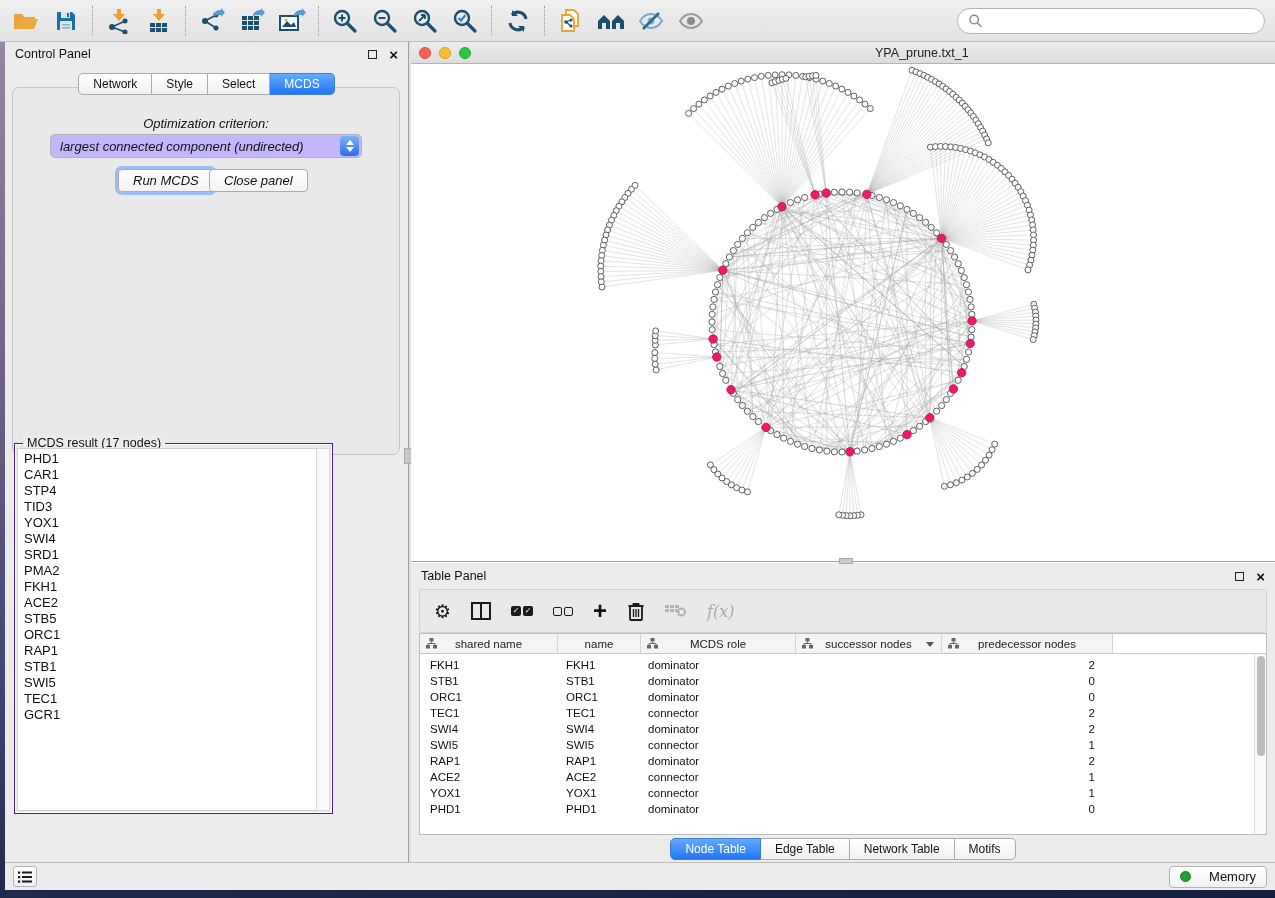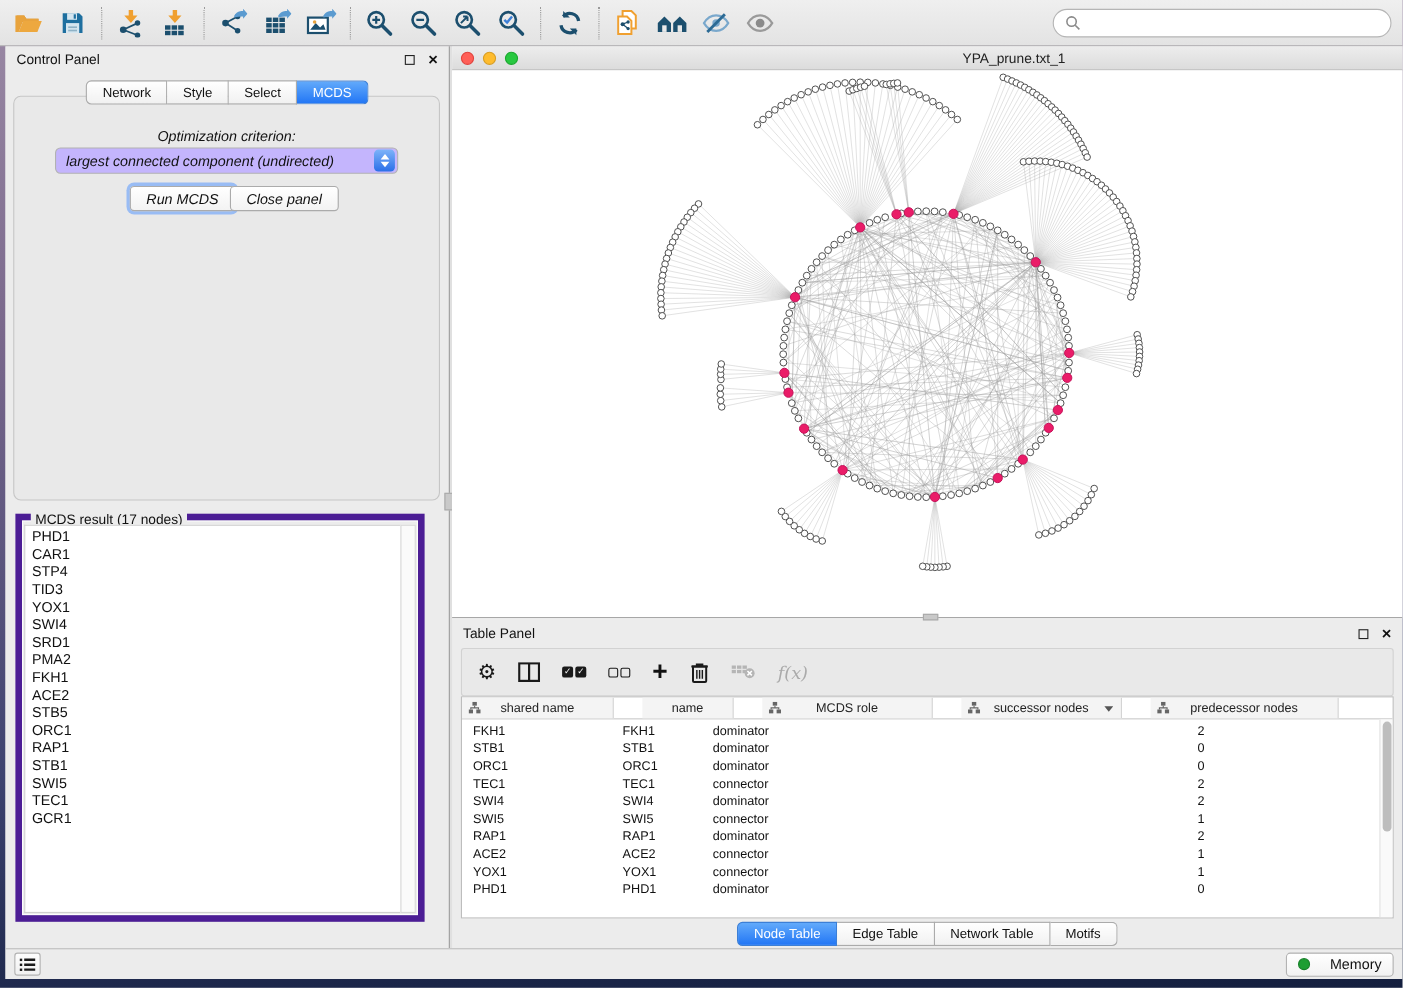--- a/index.html
+++ b/index.html
@@ -44,22 +44,22 @@
     border:1px solid #b2b2b2; border-radius:5px; display:flex; align-items:center; }
   #criterion-select .val { flex:1; font-size:13px; padding-left:9px; white-space:nowrap; }
   .stepper { width:19px; height:20px; margin-right:2px; border-radius:4px;
     background:linear-gradient(#7db3f9,#2b6fe8); display:flex; flex-direction:column; align-items:center; justify-content:center; gap:2px; }
   .tri-up { width:0; height:0; border-left:4px solid transparent; border-right:4px solid transparent; border-bottom:5px solid #fff; }
   .tri-dn { width:0; height:0; border-left:4px solid transparent; border-right:4px solid transparent; border-top:5px solid #fff; }
   .btn { height:23px; background:linear-gradient(#ffffff,#f3f3f3); border:1px solid #ababab; border-radius:4px;
     font-size:13px; display:inline-flex; align-items:center; justify-content:center; padding:0 14px; color:#111; }
   #run-btn { position:absolute; left:86px; top:81px; box-shadow:0 0 0 3px rgba(110,165,250,.65);margin-left:19px; }
   #closepanel-btn { position:absolute; left:196px; top:81px; }
-  #result-group { position:absolute; left:9px; top:425px; width:372px; height:371px;
-    border:6px solid #4c1d95; box-shadow:inset 0 0 0 1px #fdfdfd; }
+  #result-group { position:absolute; left:9px; top:401px; width:319px; height:371px;
+    border:1px solid #4c1d95; box-shadow:inset 0 0 0 1px #fdfdfd; }
   #result-title { position:absolute; left:8px; top:-8px; background:#ececec; padding:0 4px; font-size:12.5px; }
   #result-list { position:absolute; left:2px; top:4px; right:16px; bottom:2px; background:#fff;
     border:1px solid #cfcfcf; border-right:none; overflow:hidden; padding:2px 0 0 6px; }
   #result-scroll { position:absolute; top:4px; right:2px; bottom:2px; width:14px; background:#fafafa; border:1px solid #d8d8d8; }
   .mcds-item { font-size:13px; line-height:16px; color:#111; }
   
   #vsplit { position:absolute; left:403px; top:0; width:3px; height:820px; background:#e0e0e0; border-left:1px solid #9e9e9e; }
   #vsplit-handle { position:absolute; left:-5px; top:406px; width:9px; height:16px; background:#c9c9c9; border:1px solid #aaa; }
   
   #net-window { position:absolute; left:406px; top:0; width:864px; height:521px; background:#fff; }
@@ -72,21 +72,21 @@
   .light.green { background:#28c840; border:1px solid #1ba82f; }
   #net-title { position:absolute; left:440px; top:0; height:22px; display:flex; align-items:center; font-size:12.5px; color:#222;margin-left:24px; }
   #net-canvas { position:absolute; left:0; top:22px; width:864px; height:498px; background:#fff; border-bottom:1px solid #9e9e9e; }
   #hsplit-handle { position:absolute; left:428px; bottom:-1px; width:14px; height:6px; background:#c9c9c9; border:1px solid #aaa; z-index:4; }
   
   #table-panel { position:absolute; left:406px; top:521px; width:864px; height:299px; background:#ececec; display:flex; flex-direction:column; }
   #tp-toolbar { height:44px; background:#e9e9e9; border-bottom:1px solid #cccccc; display:flex; align-items:center; padding:0 14px; gap:20px; margin:0 8px; border:1px solid #d2d2d2; border-radius:3px; }
   #tp-head { height:26px; display:flex; align-items:center; padding:0 10px; }
   #tp-table-wrap { flex:1; margin:0 8px; background:#fff; border:1px solid #bdbdbd; position:relative; overflow:hidden; }
   .tgrid { display:grid; grid-template-columns:138px 83px 155px 146px 171px 1fr; }
-  #thead-row { height:20px; border-bottom:1px solid #c9c9c9;gap:26px; }
+  #thead-row { height:20px; border-bottom:1px solid #c9c9c9; }
   .th { position:relative; background:#f4f4f4; border-right:1px solid #d4d4d4; display:flex; align-items:center; justify-content:center;
     font-size:11.5px; color:#222; }
   .th .org { position:absolute; left:6px; top:4px; }
   .th .sortchev { position:absolute; right:7px; top:8px; width:0; height:0; border-left:4px solid transparent; border-right:4px solid transparent; border-top:5px solid #555; }
   .th.filler { background:transparent; border-right:none; }
   .tr { height:16px; }
   .td { font-size:11.5px; color:#111; display:flex; align-items:center; white-space:nowrap; overflow:hidden; }
   .td.c0 { padding-left:10px; } .td.c1 { padding-left:8px; } .td.c2 { padding-left:7px; }
   .td.c3 { justify-content:flex-end; padding-right:16px;margin-top:22px; } .td.c4 { justify-content:flex-end; padding-right:18px; }
   #tbl-scroll { position:absolute; top:20px; right:0; bottom:0; width:12px; background:#fafafa; border-left:1px solid #e2e2e2; }

